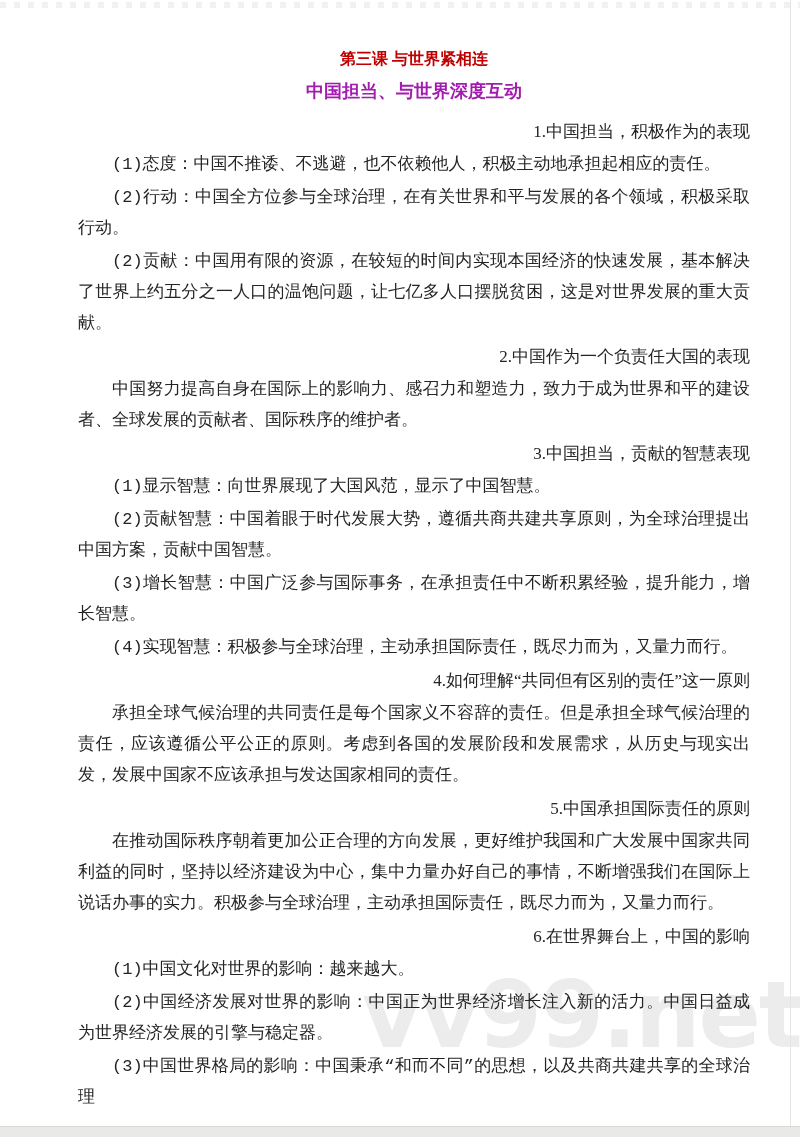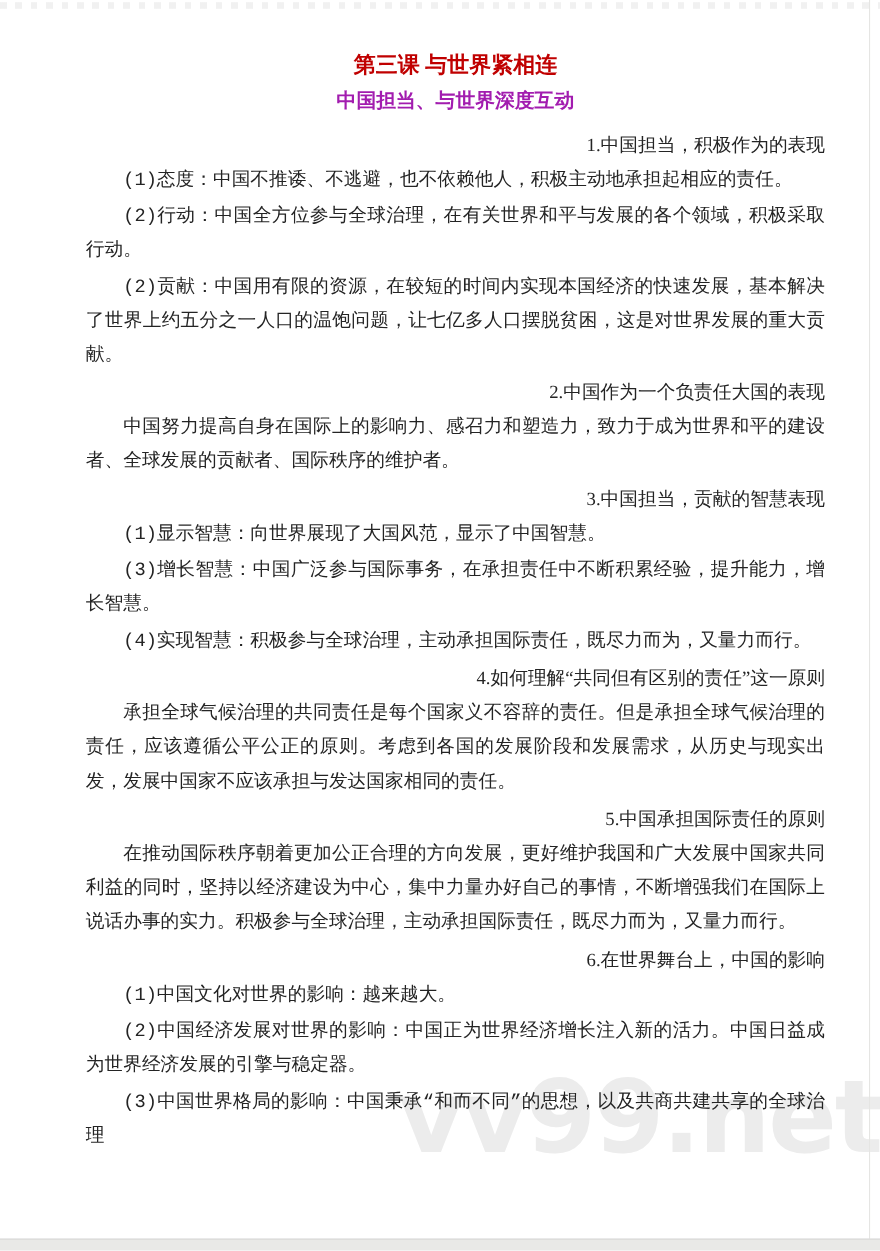--- a/index.html
+++ b/index.html
@@ -44,21 +44,21 @@
     user-select: none;
   }
   .doc {
     position: relative; z-index: 1;
     padding: 46px 50px 0 78px;  
     color: #242424;
   }
   .title {
     margin: 0 0 6px 0;
     text-align: center;
-    font-size: 20px;
+    font-size: 16px;
     font-weight: bold;
     line-height: 26px;
   }
   .subtitle {
     margin: 0 0 12px 0;
     text-align: center;
     font-size: 18px;
     font-weight: bold;
     line-height: 26px;
   }
@@ -93,20 +93,21 @@
     <p class="sec-heading">1.中国担当，积极作为的表现</p>
     <p class="para">(1)态度：中国不推诿、不逃避，也不依赖他人，积极主动地承担起相应的责任。</p>
     <p class="para">(2)行动：中国全方位参与全球治理，在有关世界和平与发展的各个领域，积极采取行动。</p>
     <p class="para">(2)贡献：中国用有限的资源，在较短的时间内实现本国经济的快速发展，基本解决了世界上约五分之一人口的温饱问题，让七亿多人口摆脱贫困，这是对世界发展的重大贡献。</p>
 
     <p class="sec-heading">2.中国作为一个负责任大国的表现</p>
     <p class="para">中国努力提高自身在国际上的影响力、感召力和塑造力，致力于成为世界和平的建设者、全球发展的贡献者、国际秩序的维护者。</p>
 
     <p class="sec-heading">3.中国担当，贡献的智慧表现</p>
     <p class="para">(1)显示智慧：向世界展现了大国风范，显示了中国智慧。</p>
+    <p class="para">(2)贡献智慧：中国着眼于时代发展大势，遵循共商共建共享原则，为全球治理提出中国方案，贡献中国智慧。</p>
     <p class="para">(3)增长智慧：中国广泛参与国际事务，在承担责任中不断积累经验，提升能力，增长智慧。</p>
     <p class="para">(4)实现智慧：积极参与全球治理，主动承担国际责任，既尽力而为，又量力而行。</p>
 
     <p class="sec-heading">4.如何理解“共同但有区别的责任”这一原则</p>
     <p class="para">承担全球气候治理的共同责任是每个国家义不容辞的责任。但是承担全球气候治理的责任，应该遵循公平公正的原则。考虑到各国的发展阶段和发展需求，从历史与现实出发，发展中国家不应该承担与发达国家相同的责任。</p>
 
     <p class="sec-heading">5.中国承担国际责任的原则</p>
     <p class="para">在推动国际秩序朝着更加公正合理的方向发展，更好维护我国和广大发展中国家共同利益的同时，坚持以经济建设为中心，集中力量办好自己的事情，不断增强我们在国际上说话办事的实力。积极参与全球治理，主动承担国际责任，既尽力而为，又量力而行。</p>
 
     <p class="sec-heading">6.在世界舞台上，中国的影响</p>

